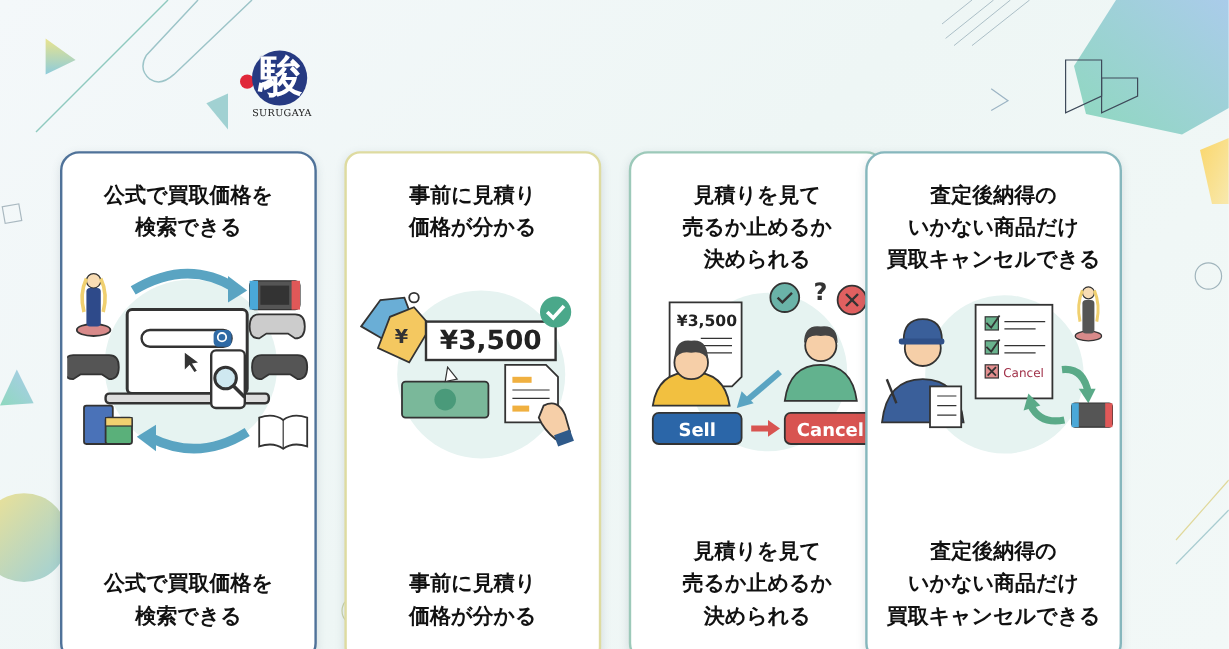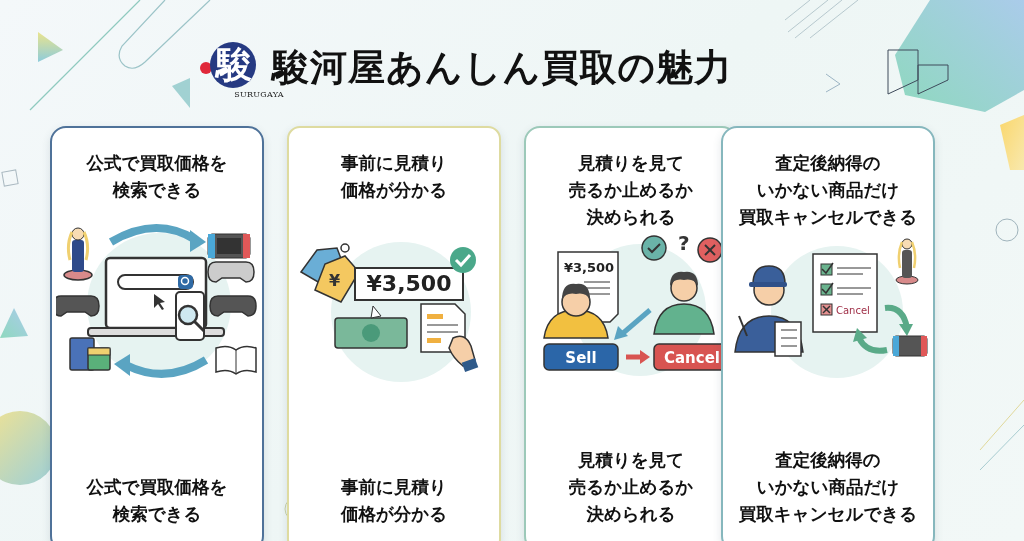--- a/index.html
+++ b/index.html
@@ -26,21 +26,20 @@
     text-shadow: 0 0 1px #263a82;
   }
   .logo-dot {
     position: absolute; left: 2px; top: 24px; width: 12px; height: 12px;
     border-radius: 50%; background: #e0283a;
   }
   .logo-text {
     position: absolute; left: 6px; top: 52px; width: 62px; text-align: center;
     font-family: "DejaVu Serif", serif; font-size: 8px; color: #222;
     letter-spacing: 0.3px;
-    margin-left: 24px;
   }
   .title {
     font-family: "DejaVu Sans", sans-serif; font-weight: bold;
     font-size: 37px; color: #111; letter-spacing: 1px; margin-top: -8px;
   }
   .card {
     position: absolute; top: 126px; width: 214px; height: 426px;
     background: #fff; border-radius: 16px; border: 2px solid;
     box-shadow: 0 3px 8px rgba(60,90,100,0.15);
     display: flex; flex-direction: column; align-items: center;
@@ -118,21 +117,20 @@
   <line x1="980" y1="470" x2="1024" y2="425" stroke="#a8ccd0" stroke-width="1"></line>
 </svg>
 
 <div class="header">
   <div class="logo">
     <div class="logo-dot"></div>
     <div class="logo-circle"></div>
     <div class="logo-kanji">駿</div>
     <div class="logo-text">SURUGAYA</div>
   </div>
-  <h1 class="title">駿河屋あんしん買取の魅力</h1>
 </div>
 
 <div class="card" style="left:50px;border-color:#4f7299;">
   <div class="card-title">公式で買取価格を
 検索できる</div>
   <div class="illus">
     <svg viewBox="0 0 206 170">
       <circle cx="103" cy="85" r="72" fill="#e6f3f1"></circle>
       <path d="M55 22 Q100 -5 140 20" fill="none" stroke="#5aa4c2" stroke-width="8"></path>
       <polygon points="134,10 150,22 134,32" fill="#5aa4c2"></polygon>

